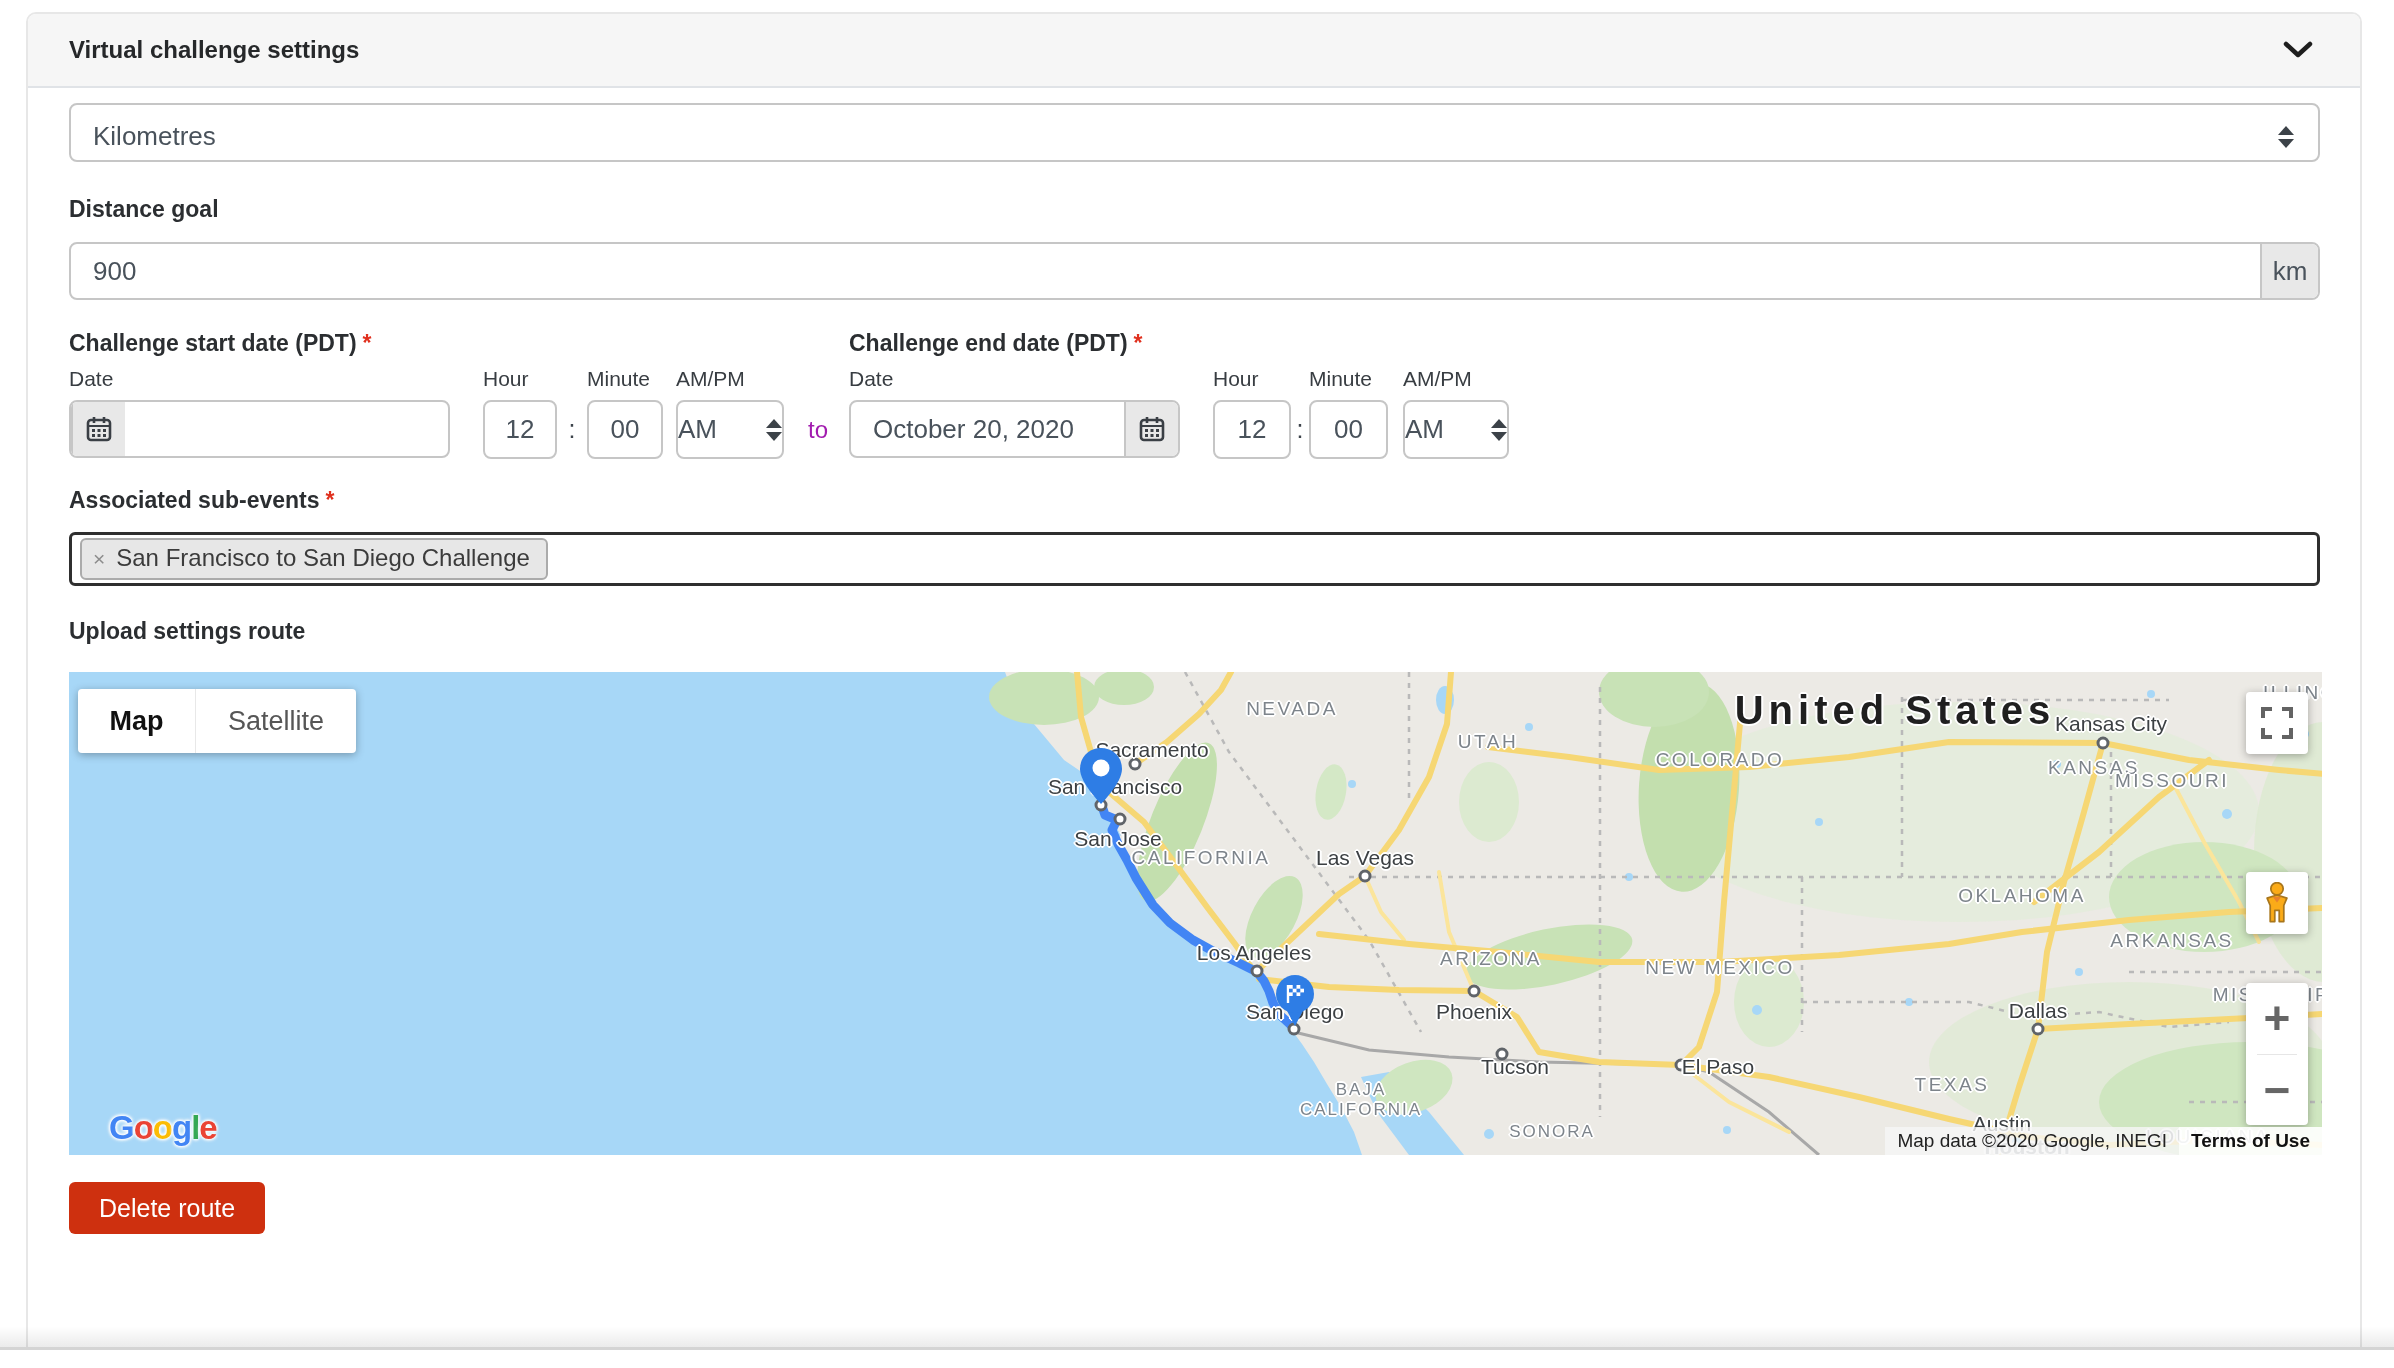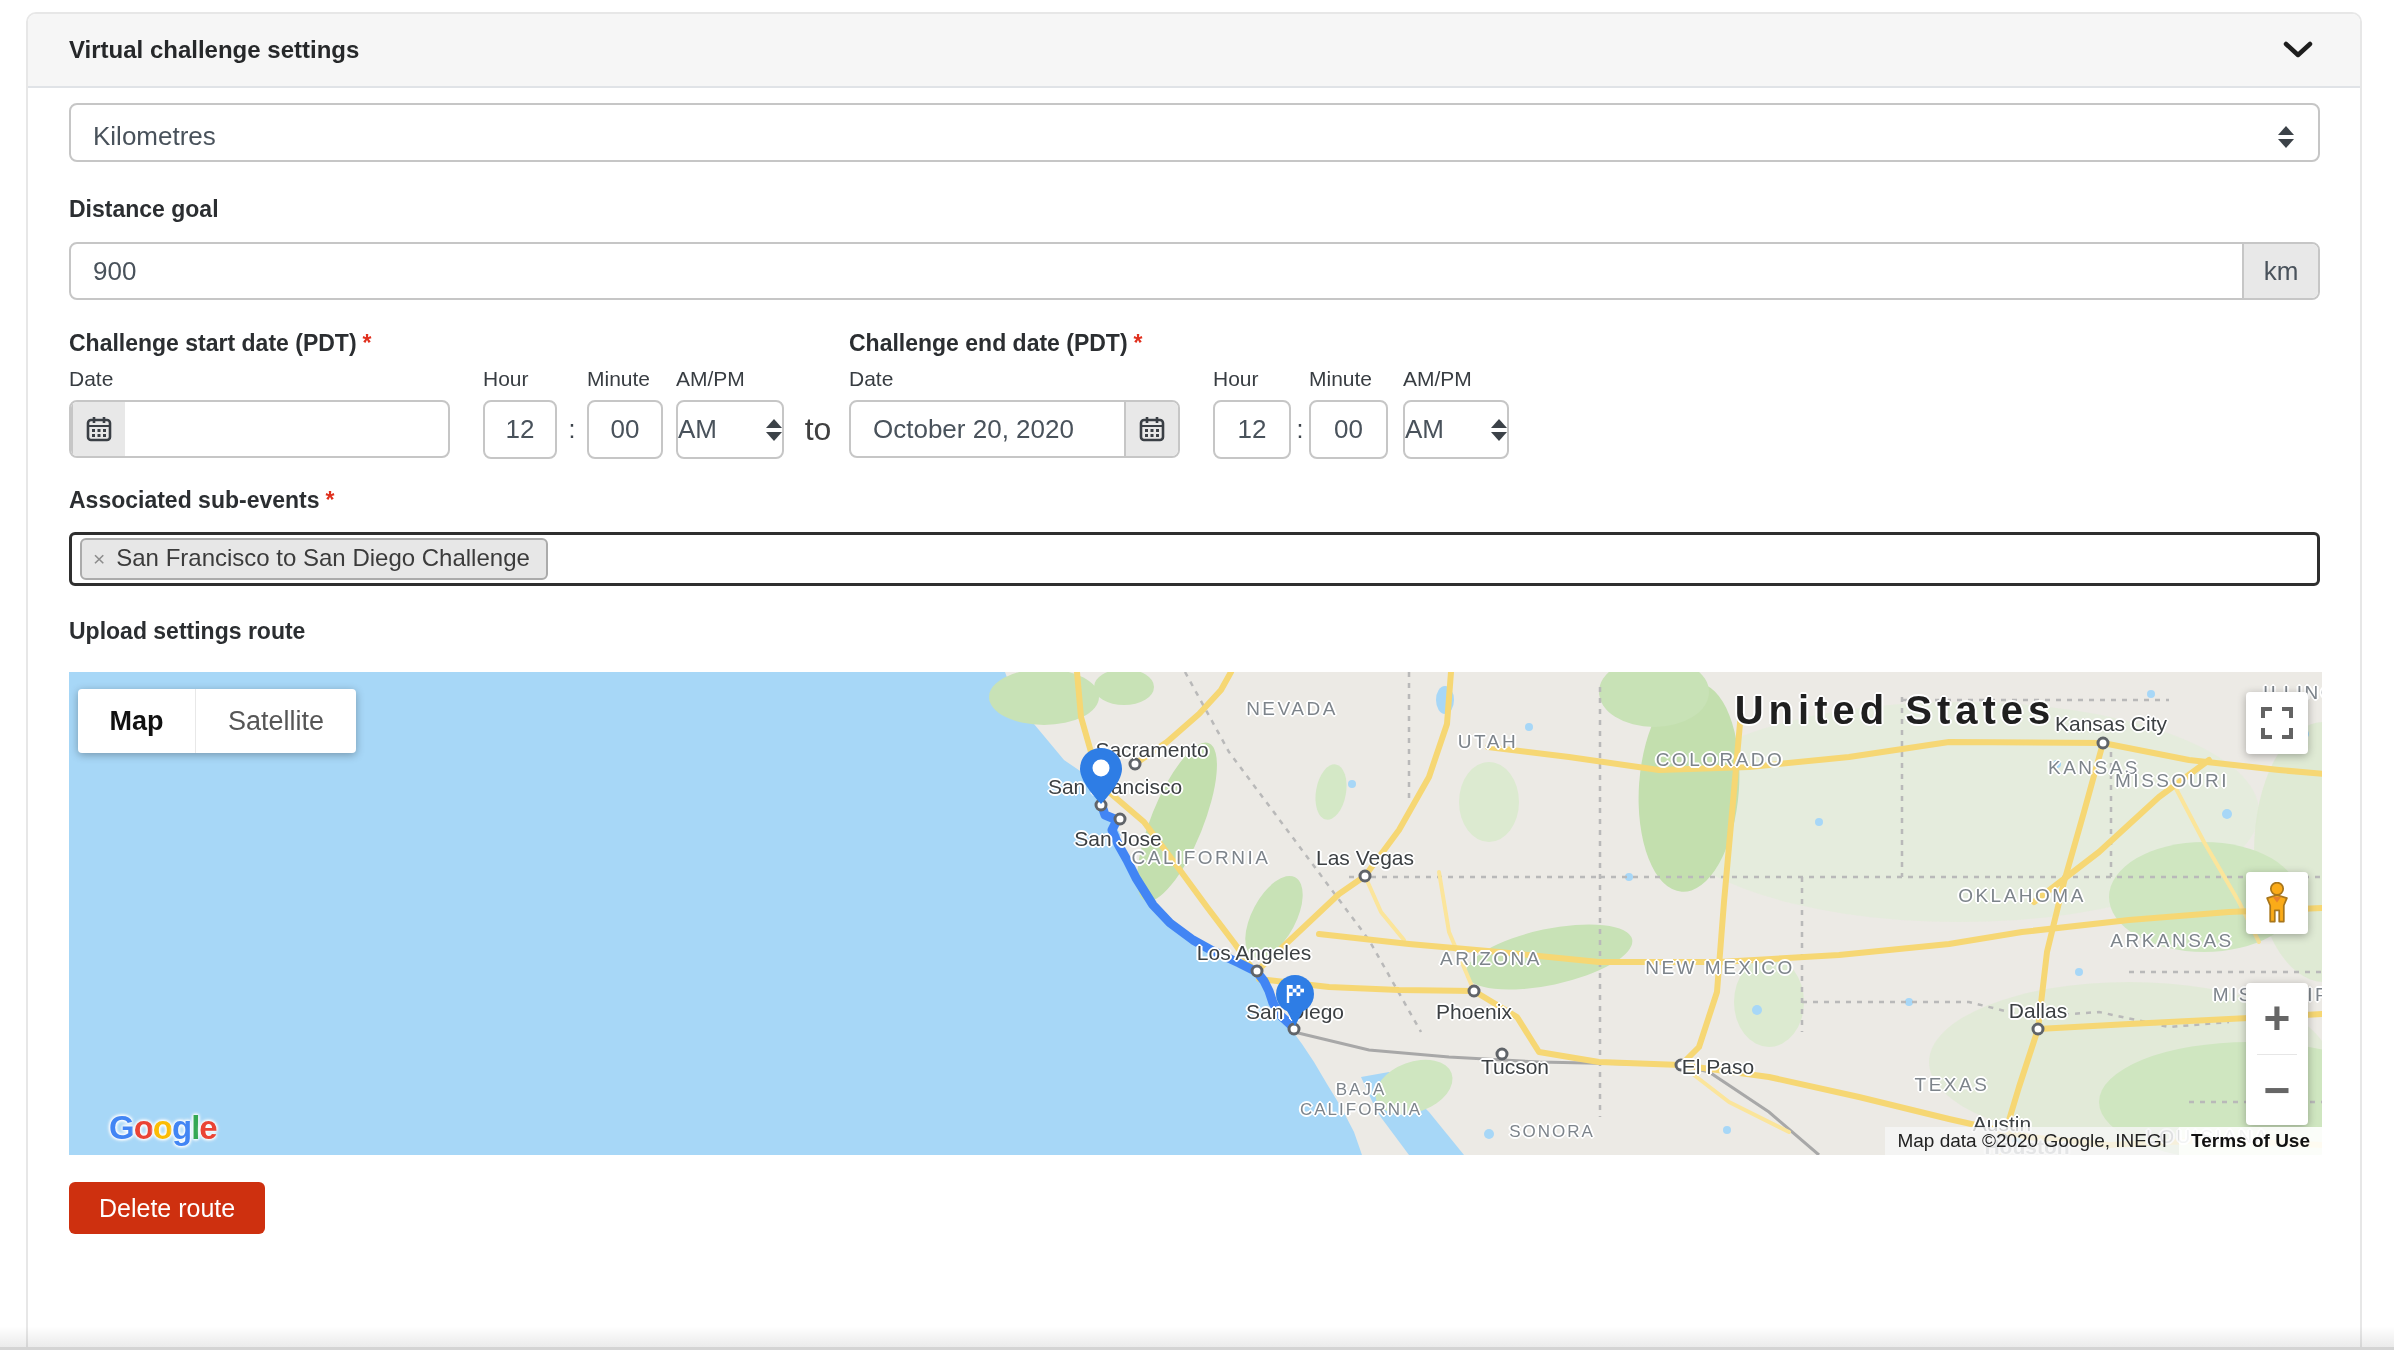--- a/index.html
+++ b/index.html
@@ -27,41 +27,41 @@
   }
   .select { width:100%; display:flex; align-items:center; padding:8px 24px 0 22px; position:relative; }
   .updown { margin-left:auto; display:flex; flex-direction:column; gap:4px; }
   .updown i { width:0; height:0; border-left:8px solid transparent; border-right:8px solid transparent; display:block; }
   .updown i.u { border-bottom:9px solid #3c4248; }
   .updown i.d { border-top:9px solid #3c4248; }
 
   .input-group { display:flex; overflow:hidden; padding:0; height:58px; }
   .input-group .val { flex:1; display:flex; align-items:center; padding-left:22px; }
   .addon { background:#e8e8e8; border-left:2px solid #c6c6c6; display:flex; align-items:center; justify-content:center; color:#4a535c; }
-  .addon.km { width:76px; }
+  .addon.km { width:58px; }
   .addon.cal { width:54px; }
 
   
   .dt-section-labels { position:relative; height:30px; }
   .dt-section-labels .s2 { position:absolute; left:780px; top:0; }
   .dt-section-labels .s1 { position:absolute; left:0; top:0; }
   .dt-row { display:flex; margin-top:7px; }
   .col { display:flex; flex-direction:column; }
   .col .flabel { height:26px; line-height:26px; margin-bottom:8px; font-size:21px; color:#383d42; white-space:nowrap; }
   .datebox { width:381px; }
   .datebox.end { width:331px; }
   .numbox { display:flex; align-items:center; justify-content:center; }
   .hour1{width:74px}.min1{width:76px}.hour2{width:78px}.min2{width:79px}
   .colon-col { width:30px; }
   .colon-col.narrow { width:18px; }
   .colon-col .cc { height:59px; display:flex; align-items:center; justify-content:center; font-size:25px; color:#3d444b; }
   .ampm { display:flex; align-items:center; justify-content:center; gap:14px; }
   .ampm1{width:108px; margin-left:13px;} .ampm2{width:106px; margin-left:15px;}
   .to-col { width:40px; margin-left:14px; margin-right:11px; }
-  .to-col .cc { height:59px; display:flex; align-items:center; justify-content:center; font-size:32px; color:#404040; }
+  .to-col .cc { height:59px; display:flex; align-items:center; justify-content:center; font-size:24px; color:#a21caf; }
   .ml33{margin-left:33px}
 
   
   .multiselect { margin-top:18px; height:54px; border:3px solid #2f2f2f; border-radius:6px;
                  background:#fff; display:flex; align-items:center; padding:0 8px; }
   .tag { display:inline-flex; align-items:center; gap:11px; background:#e7e7e7; border:2px solid #ababab;
          border-radius:6px; padding:4px 16px 6px 11px; font-size:24px; color:#3b3b3b; }
   .tag .x { color:#8c8c8c; font-size:21px; line-height:21px; cursor:pointer; }
 
   

